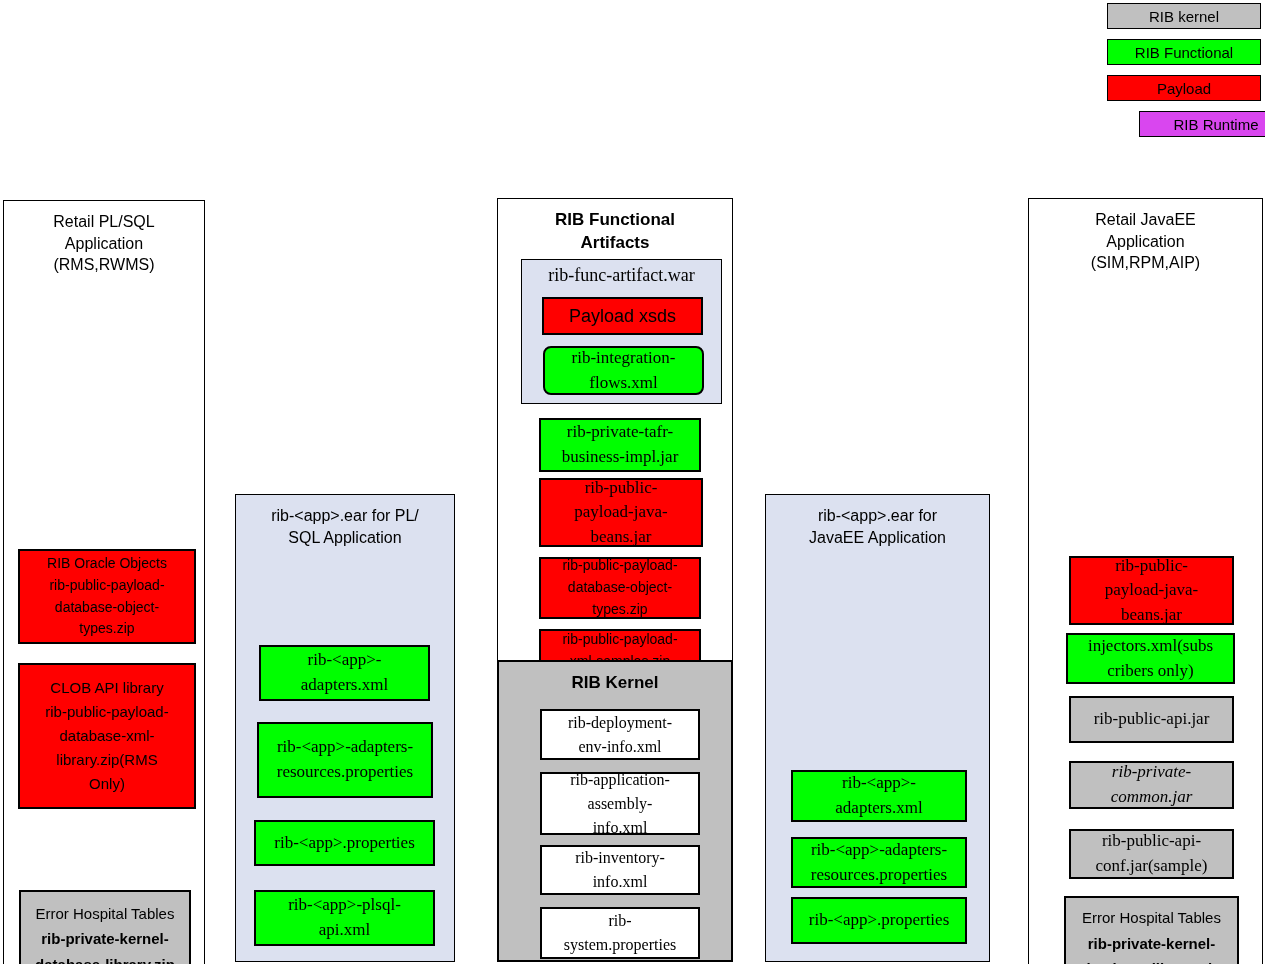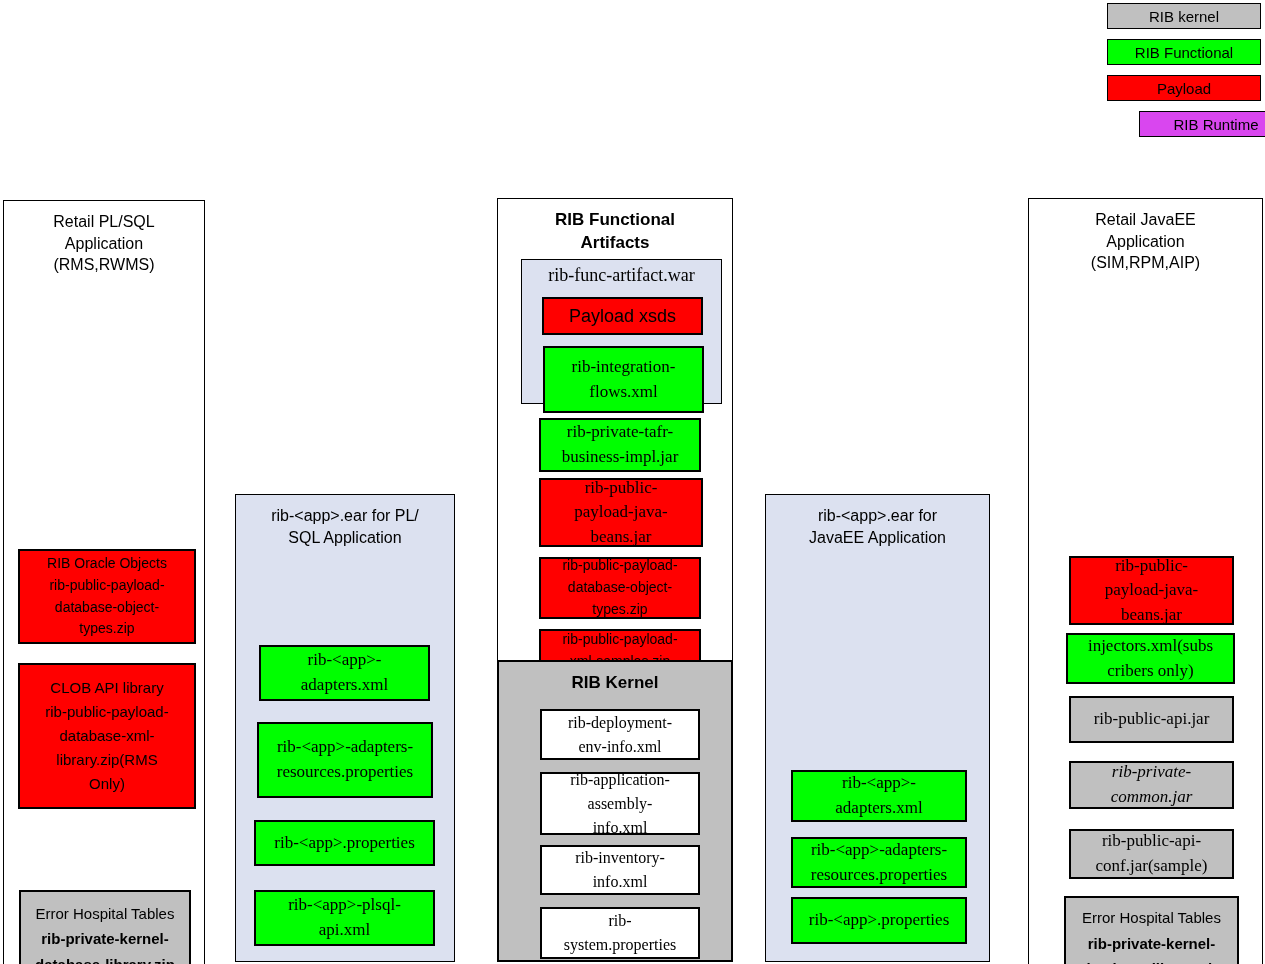--- a/index.html
+++ b/index.html
@@ -90,21 +90,21 @@
     <div class="box green serif" style="left:18px; top:395px; width:181px; height:56px;">rib-&lt;app&gt;-plsql-
 api.xml</div>
   </div>
 
   <div class="panel bg-white" style="left:497px; top:158px; width:236px; height:480px;">
     <div class="panel-title bold">RIB Functional
 Artifacts</div>
     <div class="box runtime" style="left:23px; top:60px; width:201px; height:145px; border-width:1.5px;">
       <div class="war-label">rib-func-artifact.war</div>
       <div class="box red sans18" style="left:20px; top:37px; width:161px; height:38px;">Payload xsds</div>
-      <div class="box green serif" style="left:21px; top:86px; width:161px; height:67px;">rib-integration-
+      <div class="box green serif" style="left:21px; top:86px; width:161px; height:49px;border-radius:8px;">rib-integration-
 flows.xml</div>
     </div>
     <div class="box green serif" style="left:41px; top:219px; width:162px; height:54px;">rib-private-tafr-
 business-impl.jar</div>
     <div class="box red serif" style="left:41px; top:279px; width:164px; height:69px;">rib-public-
 payload-java-
 beans.jar</div>
     <div class="box red sans14" style="left:41px; top:358px; width:162px; height:62px;">rib-public-payload-
 database-object-
 types.zip</div>

